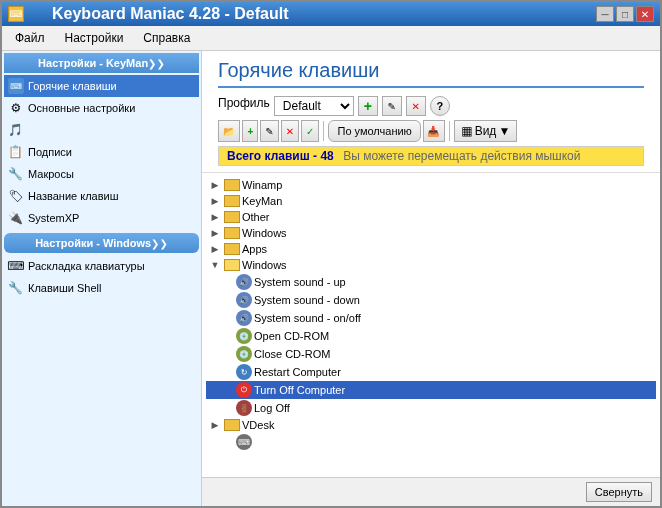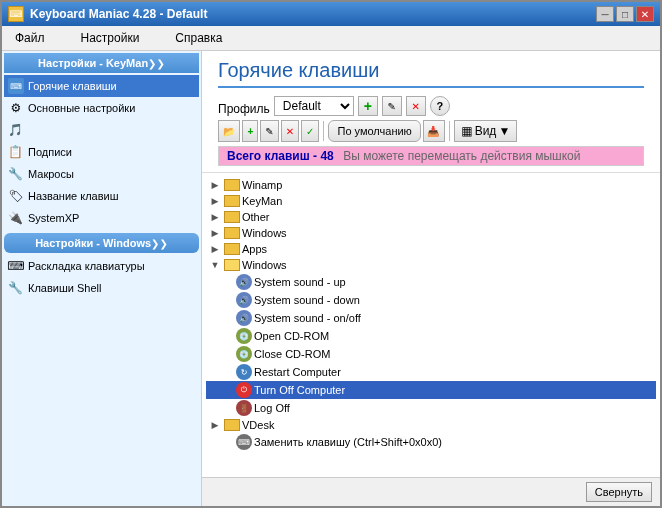--- a/index.html
+++ b/index.html
@@ -1,56 +1,56 @@
 <!DOCTYPE html>
 <html><head>
   <meta charset="utf-8">
   <style>
     * { box-sizing: border-box; margin: 0; padding: 0; font-family: 'Segoe UI', Tahoma, sans-serif; font-size: 12px; }
     body { background: #d4d0c8; width: 662px; height: 508px; overflow: hidden; }
     
     .window { width: 662px; height: 508px; border: 2px solid #888; background: #f0f0f0; display: flex; flex-direction: column; }
     
     .title-bar { background: linear-gradient(to bottom, #4a90d9, #2060b0); color: white; padding: 4px 6px; display: flex; align-items: center; justify-content: space-between; height: 24px; }
-    .title-bar-text { font-size: 12px; font-weight: bold; }
+    .title-bar-text { font-size: 16px; font-weight: bold; margin-left: 22px; }
     .title-bar-controls { display: flex; gap: 2px; }
     .title-btn { width: 18px; height: 16px; border: 1px solid #888; display: flex; align-items: center; justify-content: center; font-size: 10px; cursor: pointer; background: #d0d0d0; color: #333; }
     .title-btn.close { background: #d04040; color: white; }
     
-    .menu-bar { background: #f0f0f0; border-bottom: 1px solid #ccc; padding: 2px 4px; display: flex; gap: 18px; }
+    .menu-bar { background: #f0f0f0; border-bottom: 1px solid #ccc; padding: 2px 4px; display: flex; gap: 2px; }
     .menu-item { padding: 2px 8px; cursor: pointer; border: 1px solid transparent; }
     
     .content { display: flex; flex: 1; overflow: hidden; }
     
     .sidebar { width: 200px; background: #e8f4ff; border-right: 1px solid #ccc; overflow-y: auto; padding: 2px; }
     .sidebar-section-header { background: linear-gradient(to bottom, #6baae8, #4a8fd4); color: white; padding: 4px 6px; display: flex; align-items: center; justify-content: center; margin-bottom: 2px; }
     .sidebar-section-title { font-weight: bold; font-size: 11px; }
     .sidebar-section-arrow { font-size: 10px; }
     .sidebar-item { display: flex; align-items: center; padding: 3px 4px; cursor: pointer; gap: 4px; }
     .sidebar-item.active { background: #3a78d0; color: white; }
     .sidebar-item-icon { width: 16px; height: 16px; flex-shrink: 0; display: flex; align-items: center; justify-content: center; font-size: 10px; }
     .sidebar-item-label { font-size: 11px; }
     
     .main { flex: 1; display: flex; flex-direction: column; background: white; }
     .main-header { padding: 8px 16px 4px; border-bottom: 1px solid #ddd; }
     .main-title { font-size: 20px; color: #2060b0; font-weight: normal; border-bottom: 2px solid #4a90d9; padding-bottom: 4px; margin-bottom: 8px; }
     
-    .profile-bar { display: flex; align-items: flex-end; gap: 4px; margin-bottom: 4px; }
+    .profile-bar { display: flex; align-items: flex-start; gap: 4px; margin-bottom: 4px; }
     .profile-label { font-size: 12px; }
     .profile-select { border: 1px solid #aaa; padding: 1px 4px; background: white; height: 20px; min-width: 80px; }
     .toolbar-btn { width: 20px; height: 20px; border: 1px solid #aaa; background: linear-gradient(to bottom, #f8f8f8, #e0e0e0); display: flex; align-items: center; justify-content: center; cursor: pointer; font-size: 10px; }
     .help-btn { width: 20px; height: 20px; border: 1px solid #aaa; background: linear-gradient(to bottom, #f8f8f8, #e0e0e0); display: flex; align-items: center; justify-content: center; cursor: pointer; border-radius: 50%; font-weight: bold; font-size: 11px; }
     
     .action-bar { display: flex; align-items: center; gap: 2px; margin-bottom: 4px; }
     .action-btn { height: 22px; border: 1px solid #aaa; background: linear-gradient(to bottom, #f8f8f8, #e0e0e0); display: flex; align-items: center; justify-content: center; cursor: pointer; padding: 0 4px; font-size: 10px; }
     .action-btn.text { padding: 0 8px; font-size: 11px; border-radius: 6px; }
     .separator { width: 1px; height: 20px; background: #bbb; margin: 0 2px; }
     .view-btn { display: flex; align-items: center; gap: 2px; height: 22px; border: 1px solid #aaa; background: linear-gradient(to bottom, #f8f8f8, #e0e0e0); cursor: pointer; padding: 0 6px; font-size: 11px; }
     
-    .status-bar { background: #f9a8d4; border: 1px solid #ccc; padding: 2px 8px; font-size: 11px; color: #333; margin-bottom: 2px; }
+    .status-bar { background: #fde047; border: 1px solid #ccc; padding: 2px 8px; font-size: 11px; color: #333; margin-bottom: 2px; }
     .status-bar .count { font-weight: bold; color: #0000aa; }
     .status-bar .hint { color: #666; }
     
     .tree-container { flex: 1; overflow-y: auto; padding: 4px; }
     .tree-item { display: flex; align-items: center; gap: 2px; padding: 1px 2px; cursor: pointer; }
     .tree-item.selected { background: #3060c0; color: white; }
     .tree-expand { width: 14px; height: 14px; display: flex; align-items: center; justify-content: center; font-size: 9px; color: #555; flex-shrink: 0; }
     .tree-folder-icon { width: 16px; height: 12px; background: #f0c040; border: 1px solid #c09020; display: flex; align-items: center; flex-shrink: 0; }
     .tree-folder-icon.open { background: #f8d860; }
     .tree-label { font-size: 11px; }
@@ -251,21 +251,20 @@
         </div>
 
         <div class="tree-item">
           <div class="tree-expand">▶</div>
           <div class="tree-folder-icon"></div>
           <span class="tree-label">VDesk</span>
         </div>
 
         <div class="tree-item" style="padding-left:30px;">
           <div class="tree-action-icon replace">⌨</div>
-          <span class="tree-label">Заменить клавишу (Ctrl+Shift+0x0x0)</span>
         </div>
       </div>
 
       <div class="bottom-bar">
         <button class="collapse-btn">Свернуть</button>
       </div>
     </div>
   </div>
 </div>
 

